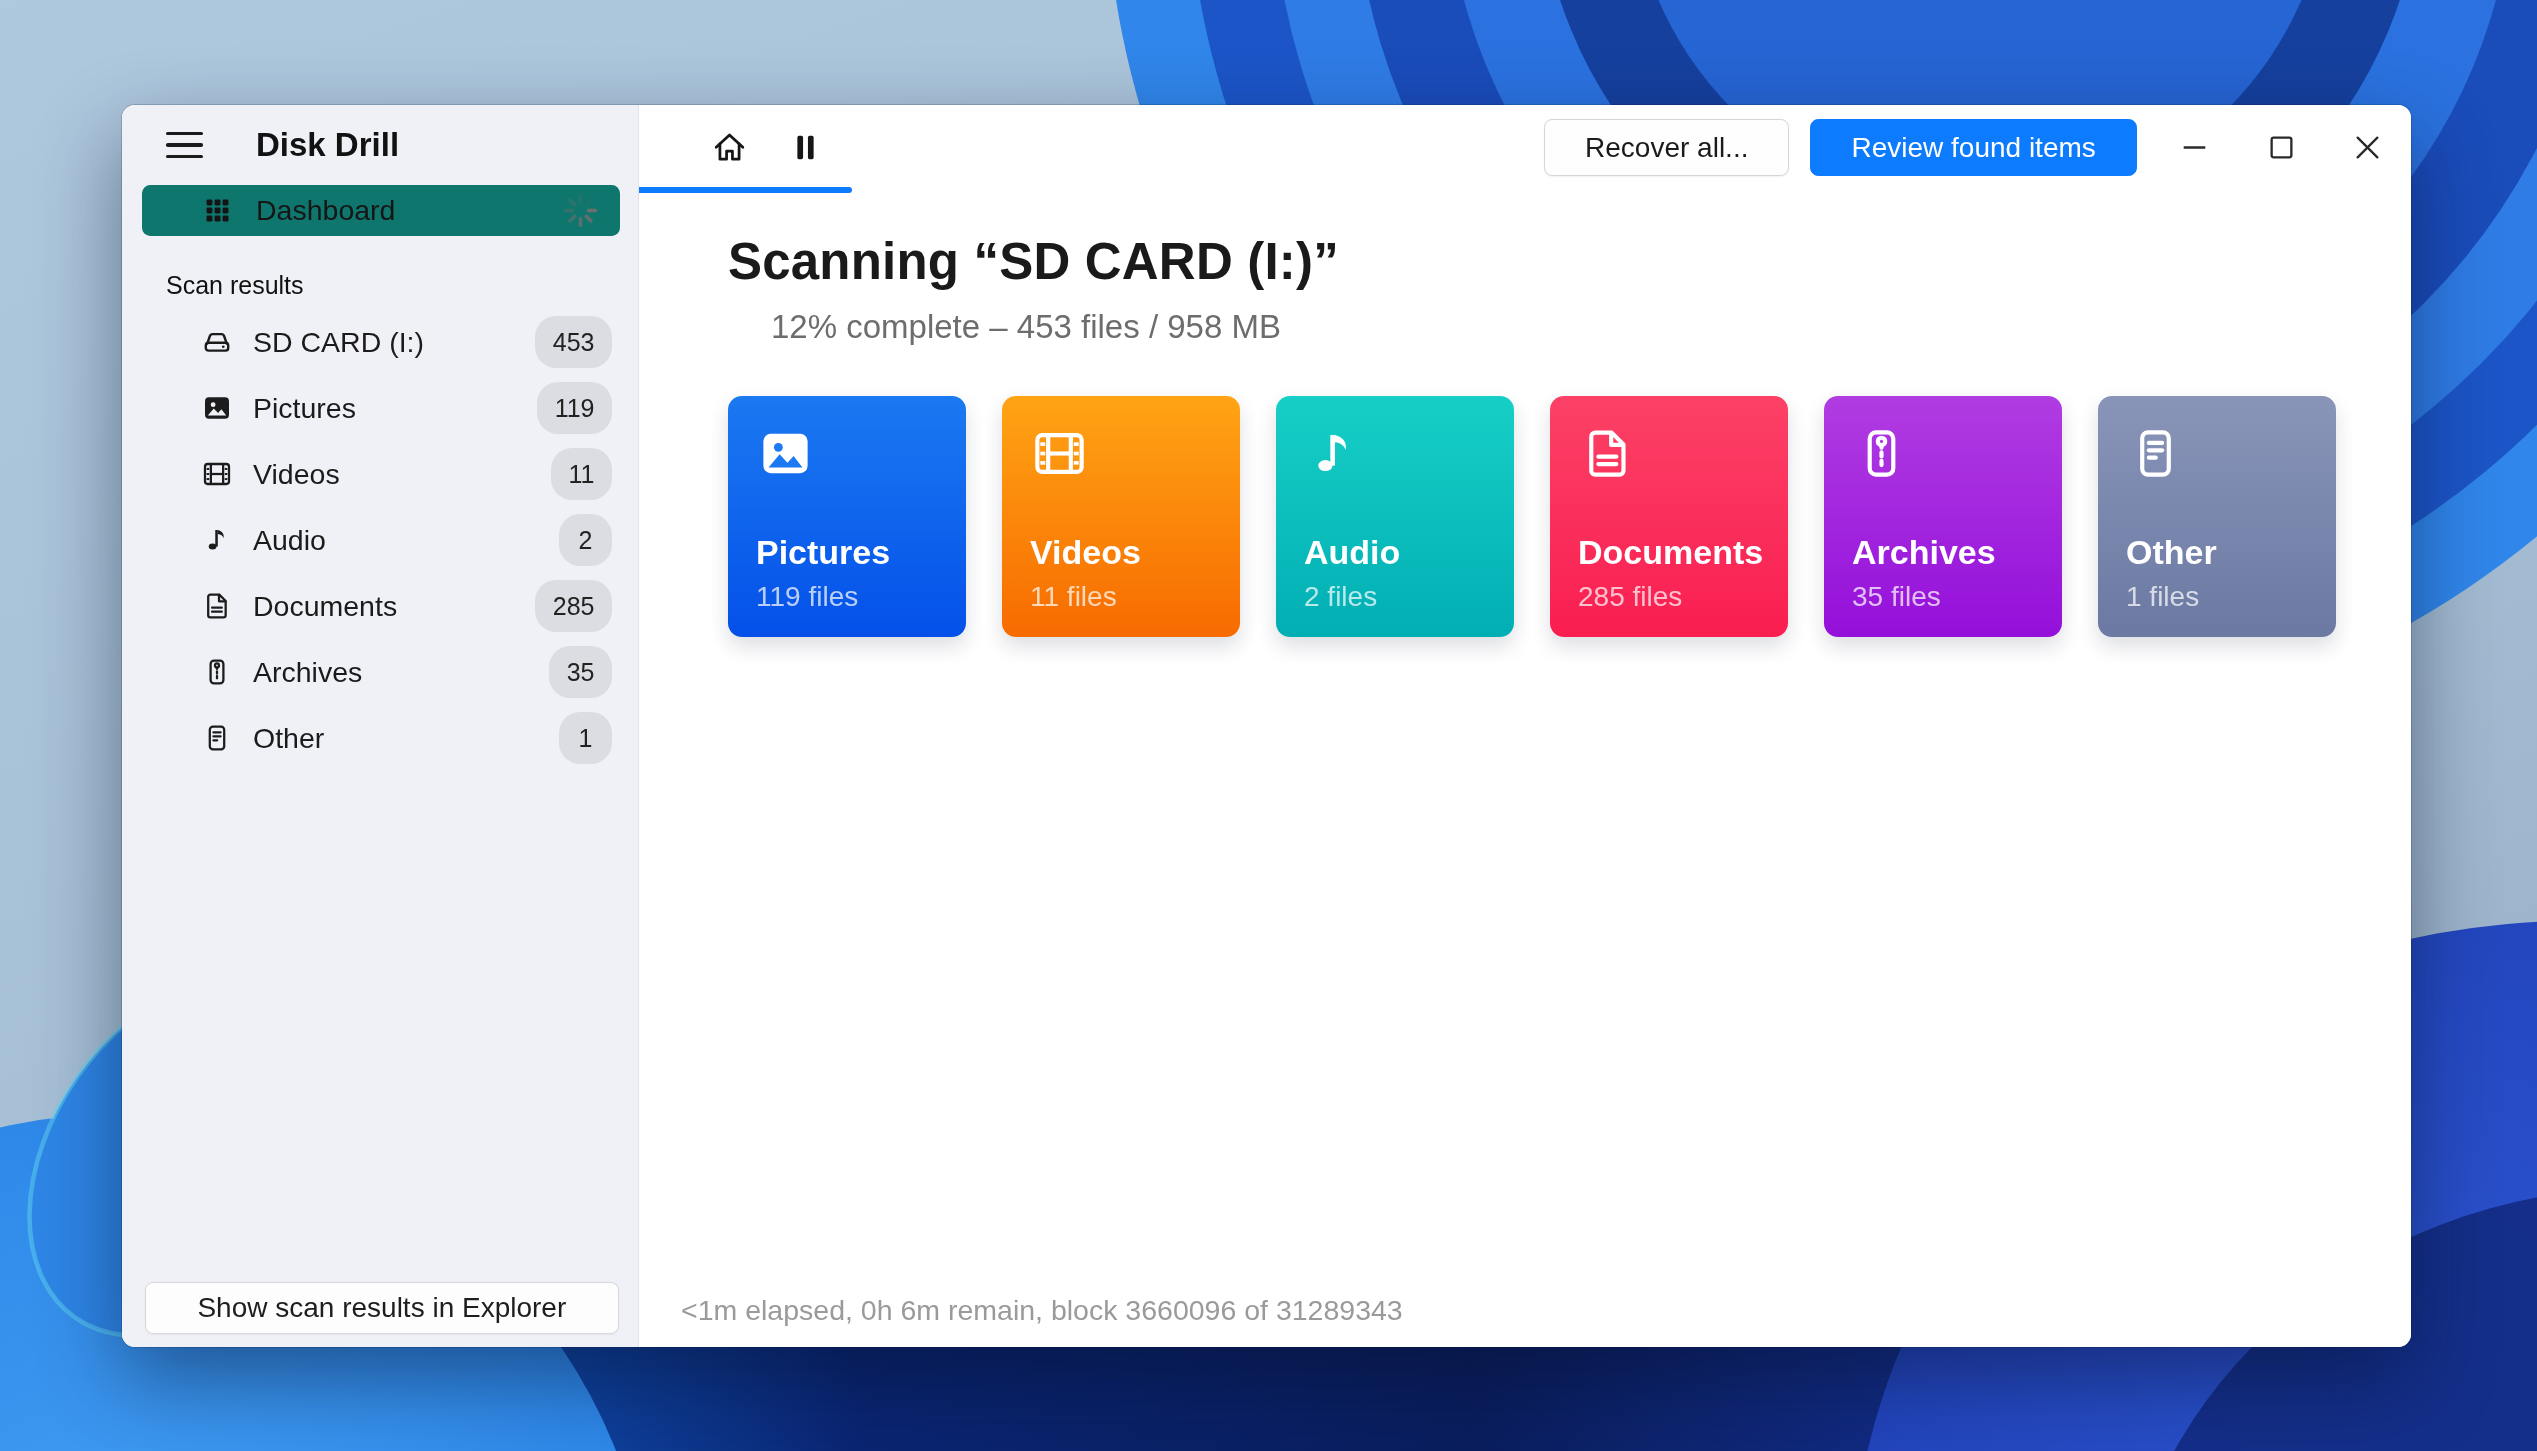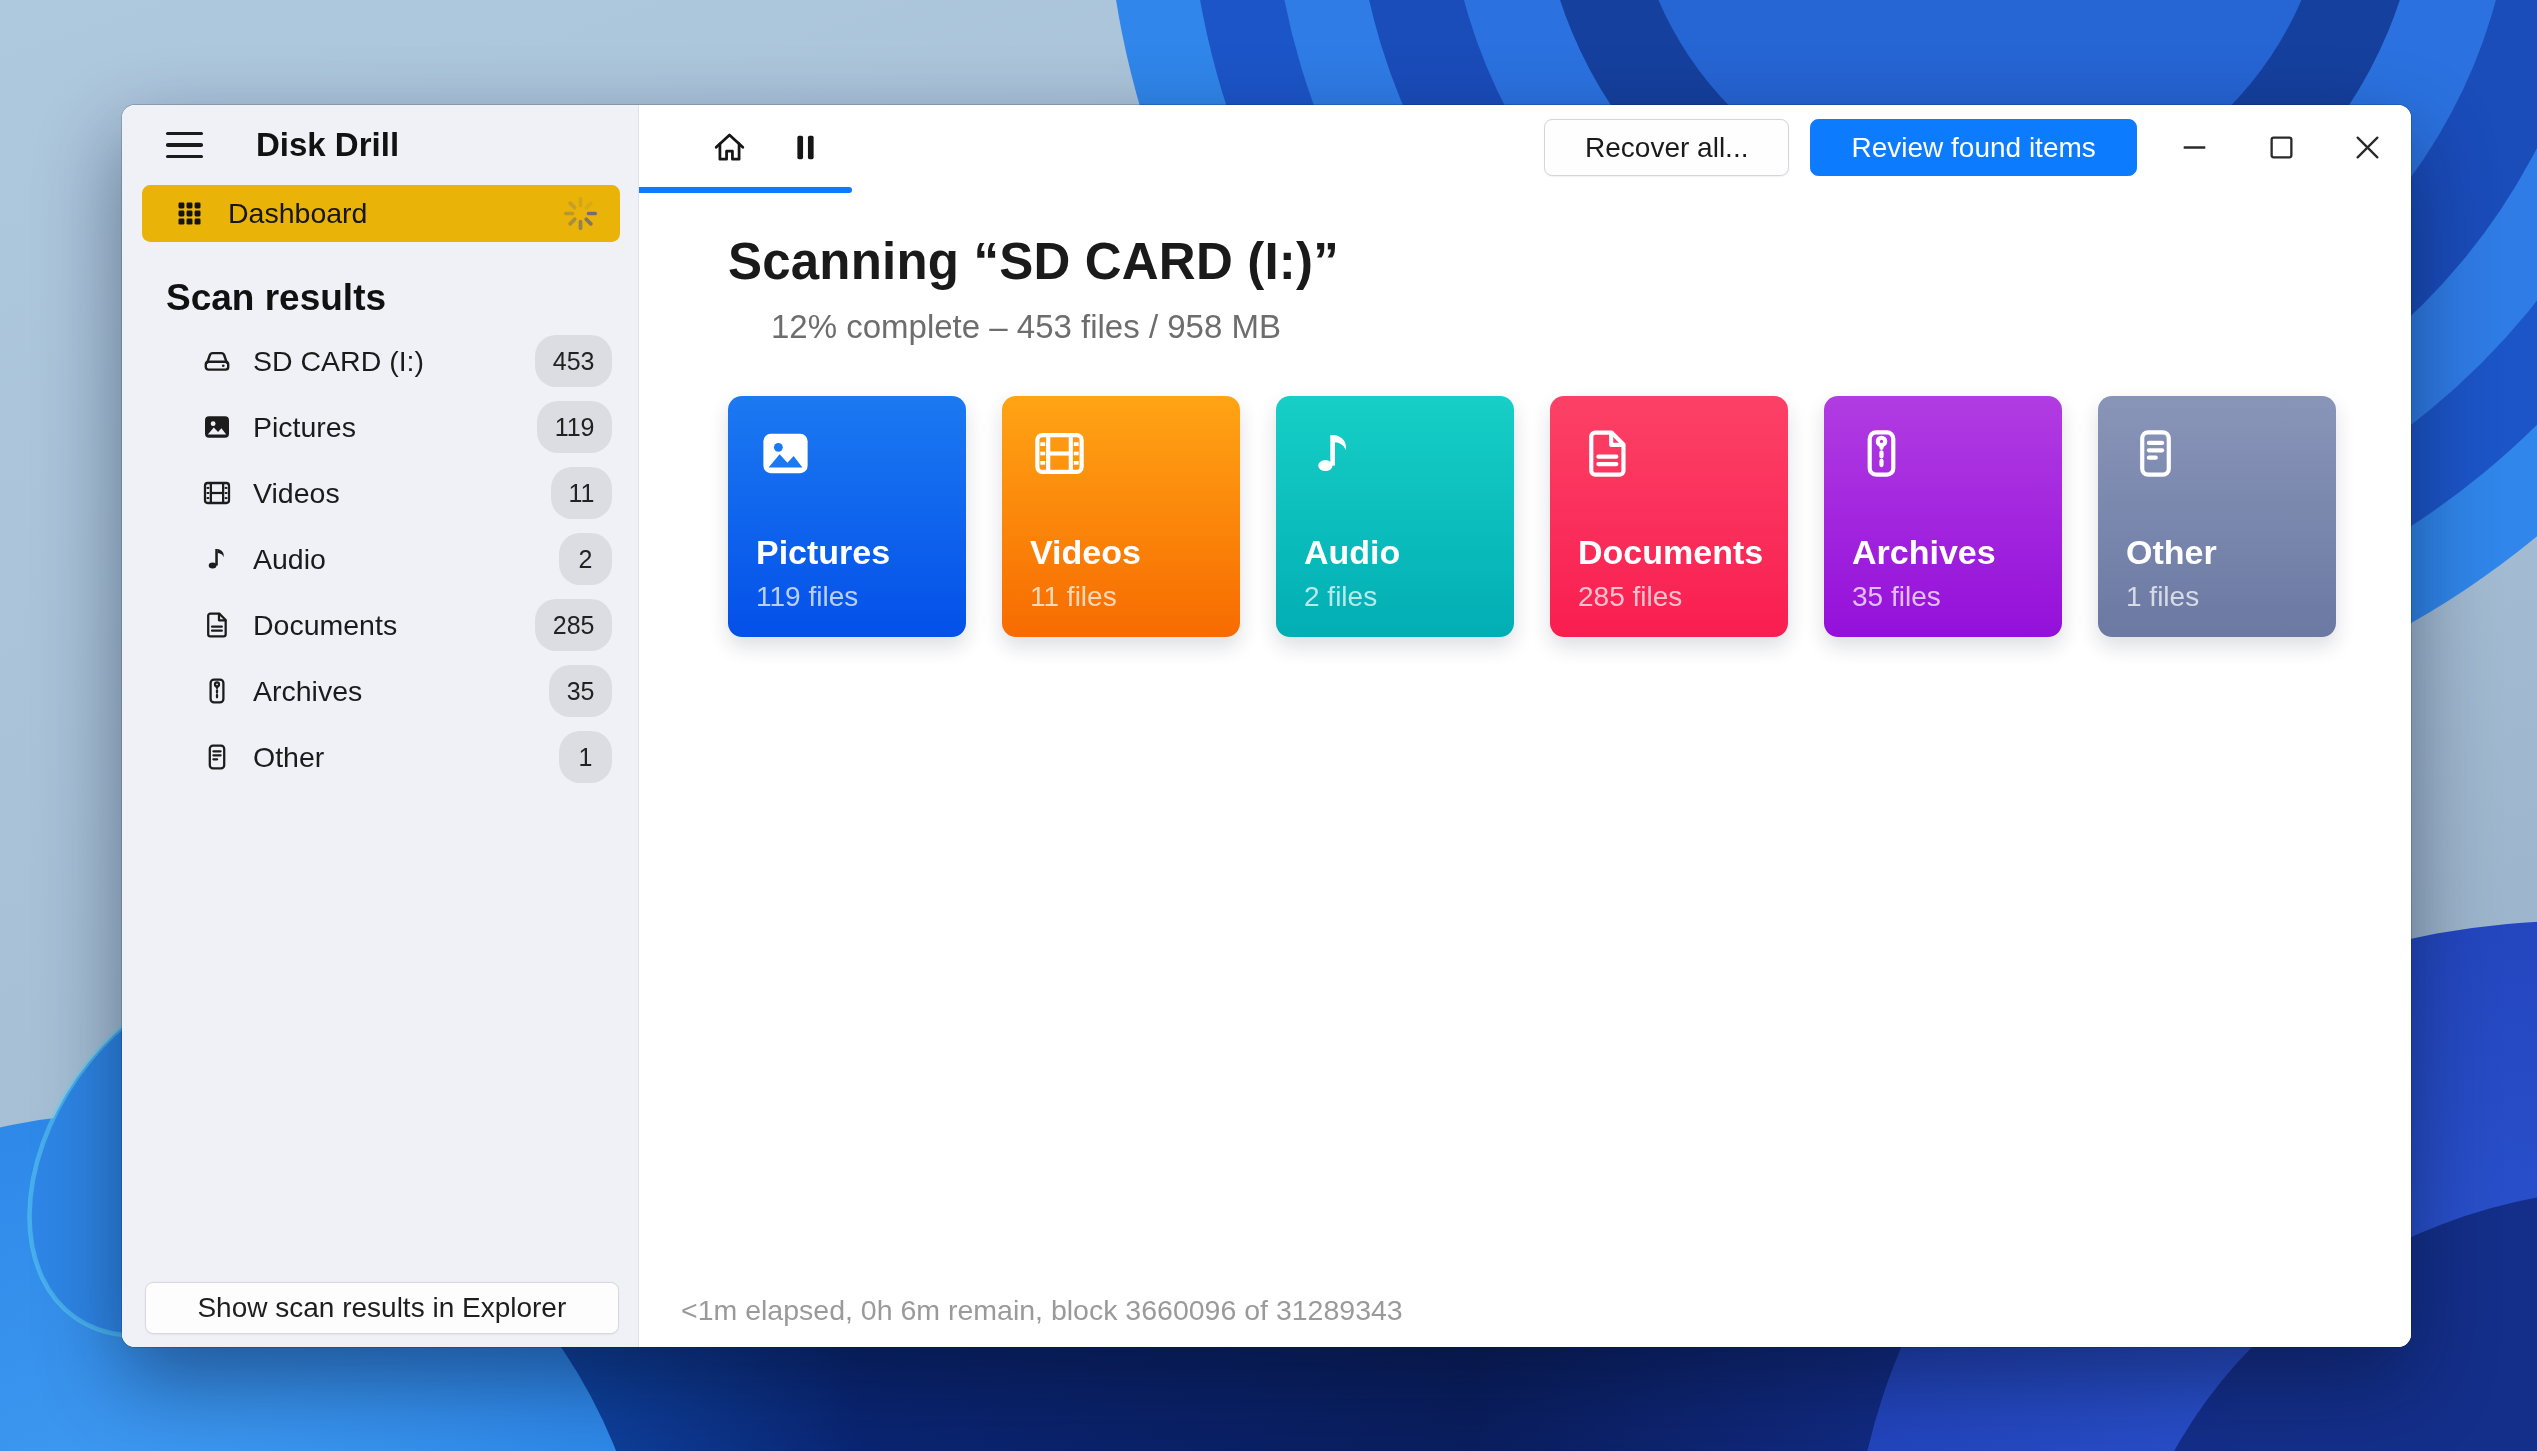--- a/index.html
+++ b/index.html
@@ -17,27 +17,27 @@
 
   
   .sidebar { width:517px; flex:none; background:#f0f1f6; border-right:0.9px solid #e2e3e9;
     display:flex; flex-direction:column; --hole:#f0f1f6; }
   .sb-header { height:80px; display:flex; align-items:center; padding-left:44px; }
   .hamburger { width:42px; height:31px; display:flex; flex-direction:column; justify-content:center;
     gap:8.3px; background:none; border:none; cursor:pointer; }
   .hamburger span { display:block; width:37px; height:3.3px; background:#1b1b1b; border-radius:1.8px; }
   .app-title { margin-left:48px; font-size:33px; font-weight:600; color:#121212; }
 
-  .dashboard-item { margin:0 18.4px 0 20px; height:57px; flex:none; background:#eab308; border-radius:8.3px;
-    display:flex; align-items:center; padding:0 20px 0 31px; cursor:pointer; }
+  .dashboard-item { margin:0 18.4px 0 20px; height:51px; flex:none; background:#0f766e; border-radius:8.3px;
+    display:flex; align-items:center; padding:0 20px 0 59px; cursor:pointer; }
   .dashboard-item .dash-icon { width:33px; height:33px; color:#141414; flex:none; }
   .dashboard-item .dash-label { margin-left:22px; font-size:28.5px; color:#161616; }
   .dashboard-item .spinner { margin-left:auto; width:39px; height:39px; color:#6f6f6f; }
 
-  .sb-section { margin:35px 0 9.2px 44px; font-size:37px; font-weight:700; color:#111; }
+  .sb-section { margin:35px 0 9.2px 44px; font-size:25px; font-weight:400; color:#111; }
   .sb-list { display:flex; flex-direction:column; }
   .sb-item { height:66px; display:flex; align-items:center; padding:0 26px 0 79px; cursor:pointer; }
   .sb-item .sb-icon { width:32px; height:32px; color:#1c1c1c; flex:none; }
   .sb-item .sb-label { margin-left:20px; font-size:28.5px; color:#1b1b1b; }
   .sb-item .sb-count { margin-left:auto; min-width:53px; height:52px; padding:0 17.5px;
     background:#dcdde2; border-radius:21px; display:flex; align-items:center; justify-content:center;
     font-size:25px; color:#222; }
 
   .sb-footer { margin-top:auto; padding:0 19.3px 13px 23px; }
   .sb-footer button { width:100%; height:52px; background:#fdfdfe; border:0.9px solid #d7d7dd;

